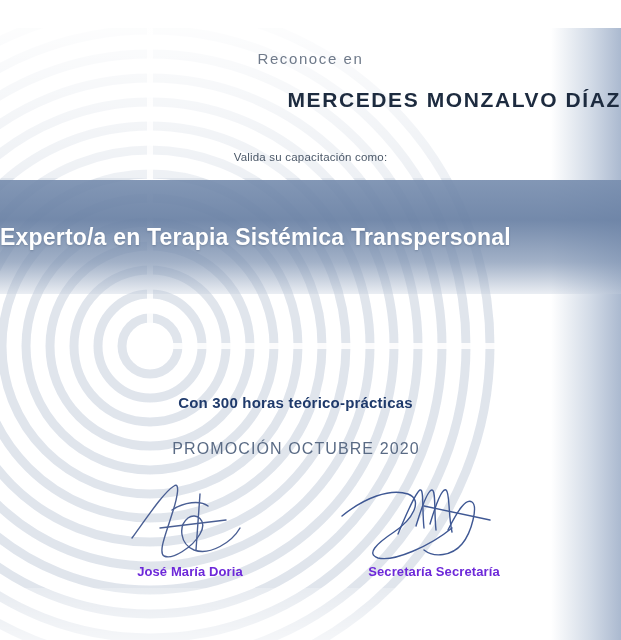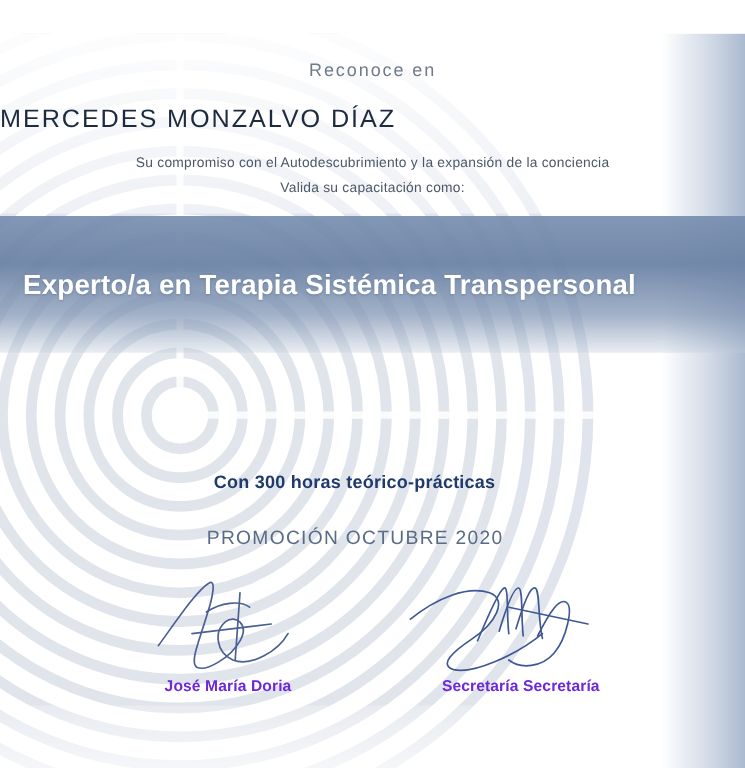--- a/index.html
+++ b/index.html
@@ -55,23 +55,23 @@
     font-size: 15px;
     letter-spacing: 1.6px;
     color: #6f7a8a;
     font-weight: 400;
   }
   .recipient-name {
     position: absolute;
     top: 60px;
     left: 0;
     width: 621px;
-    text-align: left;
+    text-align: right;
     font-size: 21px;
-    font-weight: normal;
+    font-weight: bold;
     letter-spacing: 1.6px;
     color: #1d2b3f;
   }
   .commitment {
     position: absolute;
     top: 102px;
     left: 0;
     width: 621px;
     text-align: center;
     font-size: 11.5px;
@@ -99,21 +99,21 @@
         rgba(120,142,175,0.92) 0%,
         rgba(108,131,166,0.95) 35%,
         rgba(131,151,181,0.75) 72%,
         rgba(196,206,221,0.35) 100%);
   }
   .band-title {
     position: absolute;
     top: 196px;
     left: 0;
     width: 530px;
-    text-align: right;
+    text-align: left;
     font-size: 23px;
     font-weight: bold;
     color: #ffffff;
     letter-spacing: 0.2px;
     text-shadow: 0 1px 2px rgba(40,55,80,0.25);
   }
   .hours {
     position: absolute;
     top: 366px;
     left: 0;
@@ -200,21 +200,20 @@
   <div class="right-edge"></div>
 
   <div class="band"></div>
 
   <div class="content">
 
     <div class="line-recognize">Reconoce en</div>
 
     <div class="recipient-name">MERCEDES MONZALVO DÍAZ</div>
 
-    <div class="commitment">Su compromiso con el Autodescubrimiento y la expansión de la conciencia</div>
 
     <div class="validates">Valida su capacitación como:</div>
 
     <div class="band-title">Experto/a en Terapia Sistémica Transpersonal</div>
 
     <div class="hours">Con 300 horas teórico-prácticas</div>
 
     <div class="promotion">PROMOCIÓN OCTUBRE 2020</div>
 
     <div class="sig-block sig-left">

